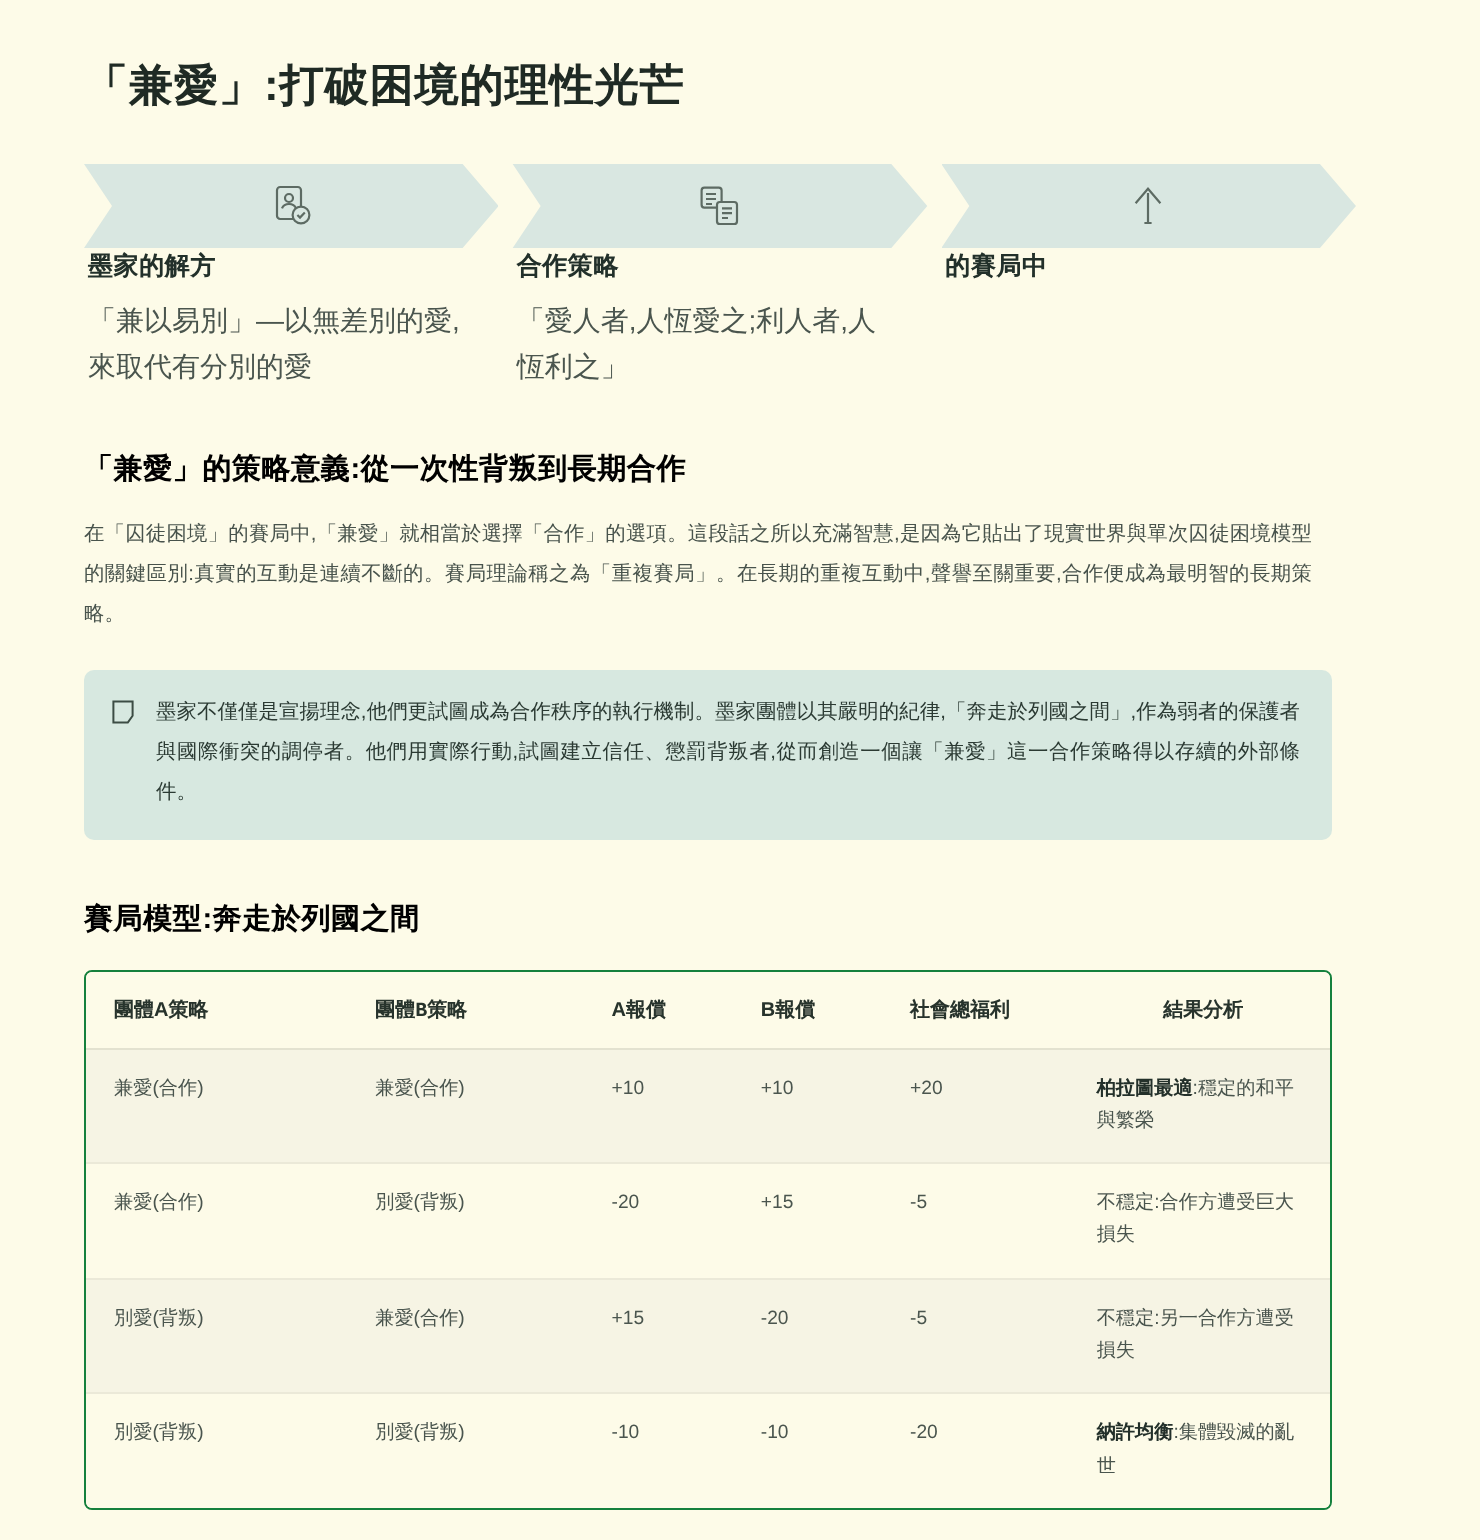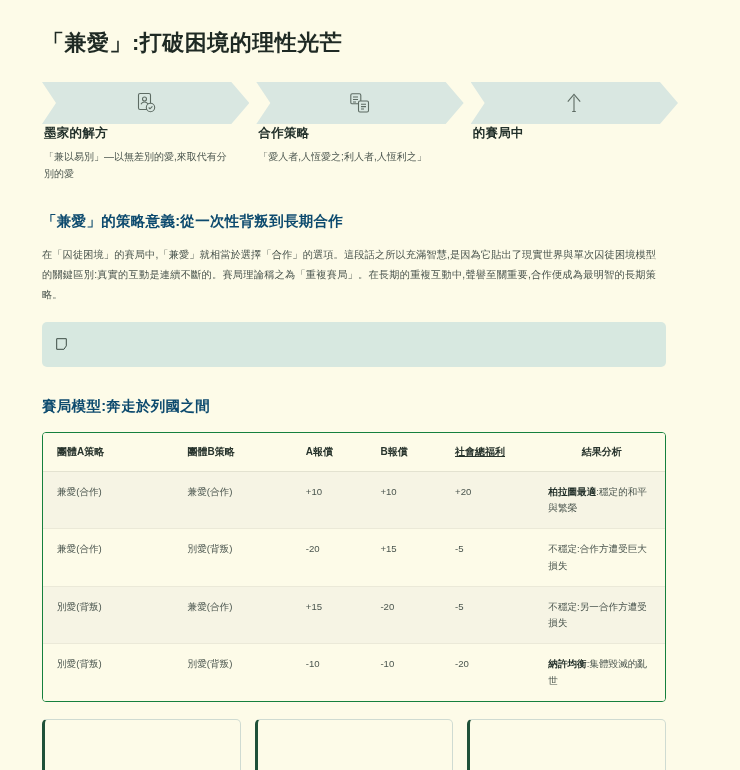--- a/index.html
+++ b/index.html
@@ -38,32 +38,32 @@
   }
   .chev svg { display: block; }
   .step-title {
     font-size: 12.5px;
     font-weight: 700;
     color: #22302a;
     margin: 1px 0 7px 2px;
     letter-spacing: .3px;
   }
   .step-desc {
-    font-size: 10px;
+    font-size: 14px;
     line-height: 1.65;
     color: #4a554e;
     margin-left: 2px;
     padding-right: 14px;
   }
 
   
   .sec-head {
     font-size: 14.5px;
     font-weight: 700;
-    color: #0c4a6e;
+    color: #000000;
     margin: 30px 0 14px 12px;
     letter-spacing: .3px;
   }
   .body-p {
     font-size: 10.2px;
     line-height: 1.95;
     color: #48534c;
     margin: 0 0 0 12px;
     padding-right: 22px;
     text-align: justify;
@@ -110,23 +110,23 @@
     color: #4a554e;
     padding: 12px 10px 12px 14px;
     border-bottom: 1px solid #ebe9d8;
     vertical-align: top;
     line-height: 1.7;
   }
   tbody tr:nth-child(odd) td { background: #f6f4e4; }
   tbody tr:nth-child(even) td { background: #fdfbe8; }
   tbody tr:last-child td { border-bottom: none; }
   td .hl { font-weight: 700; color: #23302a; }
-  .c-a { width: 21%; } .c-b { width: 19%; }
+  .c-a { width: 21%; } .c-b { width: 19%; font-family: Liberation Mono, monospace; }
   .c-pa { width: 12%; } .c-pb { width: 12%; }
-  .c-w { width: 15%; text-decoration: underline; } .c-r { width: 21%; text-align: center; }
+  .c-w { width: 15%; } .c-r { width: 21%; text-align: center; }
 
   
   .cards { display: flex; gap: 14px; margin: 17px 12px 0 12px; }
   .card {
     flex: 1 1 0;
     border: 1px solid #cfdbd2;
     border-left: 3px solid #1f5139;
     border-radius: 5px;
     background: #fdfbe8;
     padding: 13px 14px 15px 14px;
@@ -190,20 +190,21 @@
 
   <h2 class="sec-head">「兼愛」的策略意義:從一次性背叛到長期合作</h2>
   <p class="body-p">在「囚徒困境」的賽局中,「兼愛」就相當於選擇「合作」的選項。這段話之所以充滿智慧,是因為它貼出了現實世界與單次囚徒困境模型的關鍵區別:真實的互動是連續不斷的。賽局理論稱之為「重複賽局」。在長期的重複互動中,聲譽至關重要,合作便成為最明智的長期策略。</p>
 
   <div class="callout">
     <span class="callout-icon">
       <svg width="11" height="12" viewBox="0 0 11 12" fill="none" stroke="#3c4c44" stroke-width="1">
         <path d="M0.7 0.7h9.6v7.2l-2.4 3.4H0.7z"></path>
       </svg>
     </span>
+    <span class="callout-text">墨家不僅僅是宣揚理念,他們更試圖成為合作秩序的執行機制。墨家團體以其嚴明的紀律,「奔走於列國之間」,作為弱者的保護者與國際衝突的調停者。他們用實際行動,試圖建立信任、懲罰背叛者,從而創造一個讓「兼愛」這一合作策略得以存續的外部條件。</span>
   </div>
 
   <h2 class="sec-head">賽局模型:奔走於列國之間</h2>
 
   <div class="tbl-wrap">
     <table>
       <thead>
         <tr>
           <th class="c-a">團體A策略</th>
           <th class="c-b">團體B策略</th>

